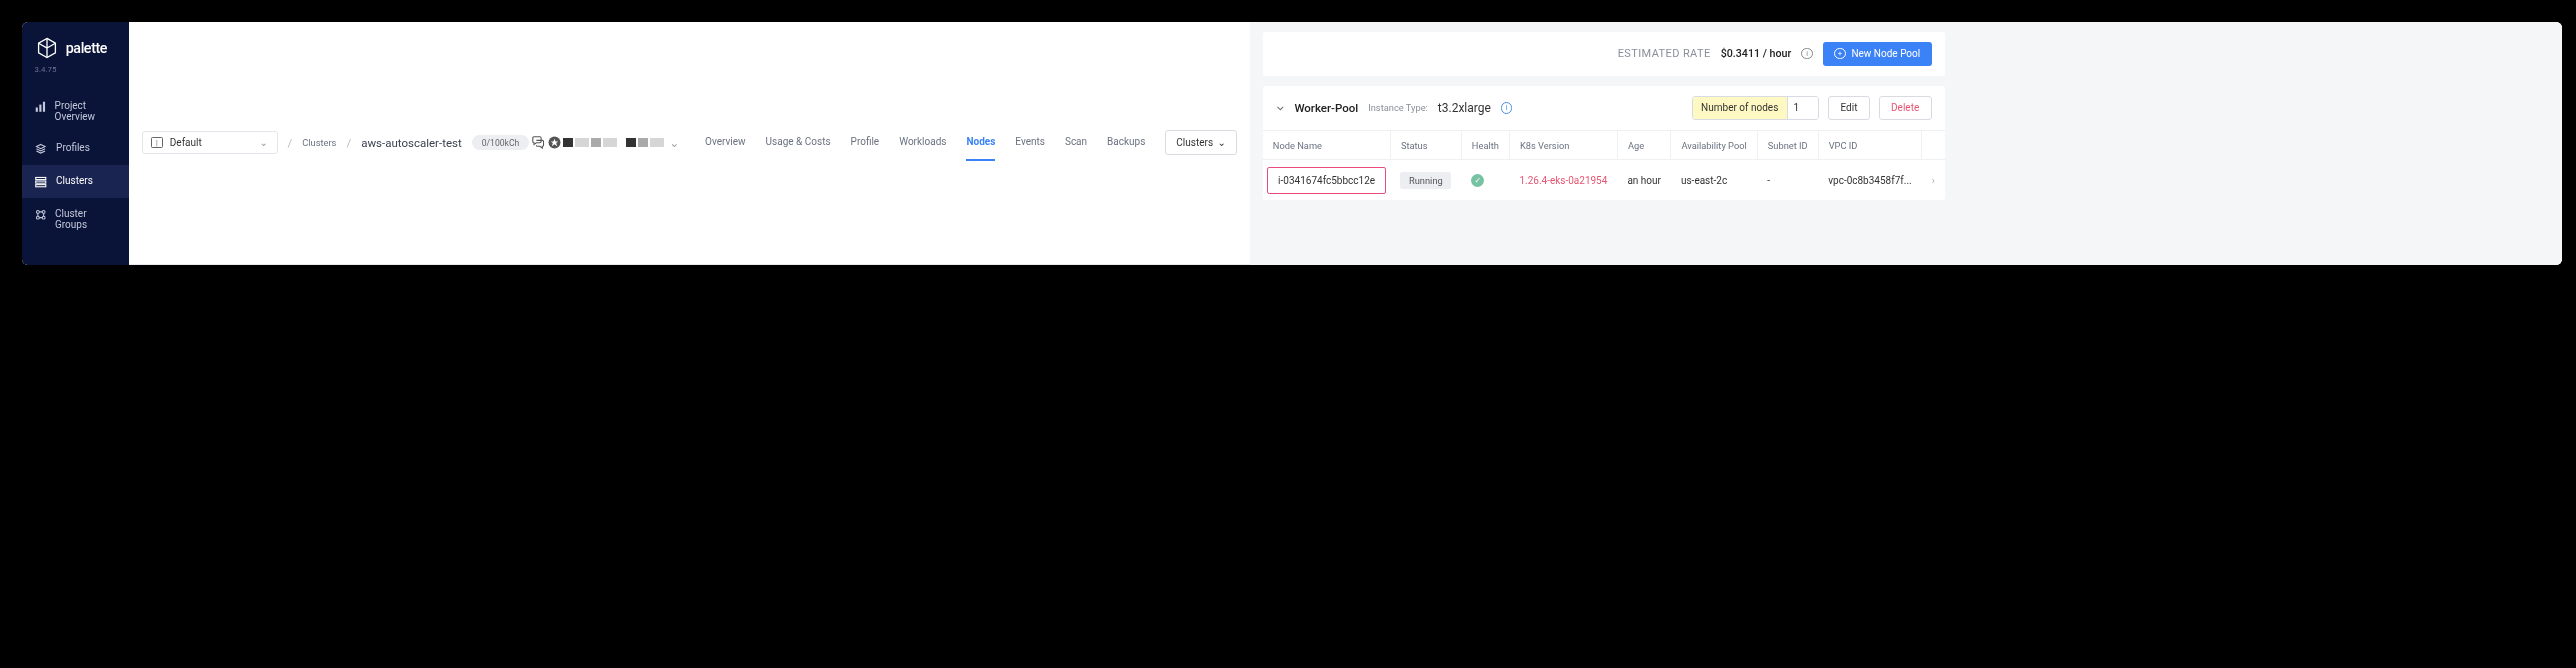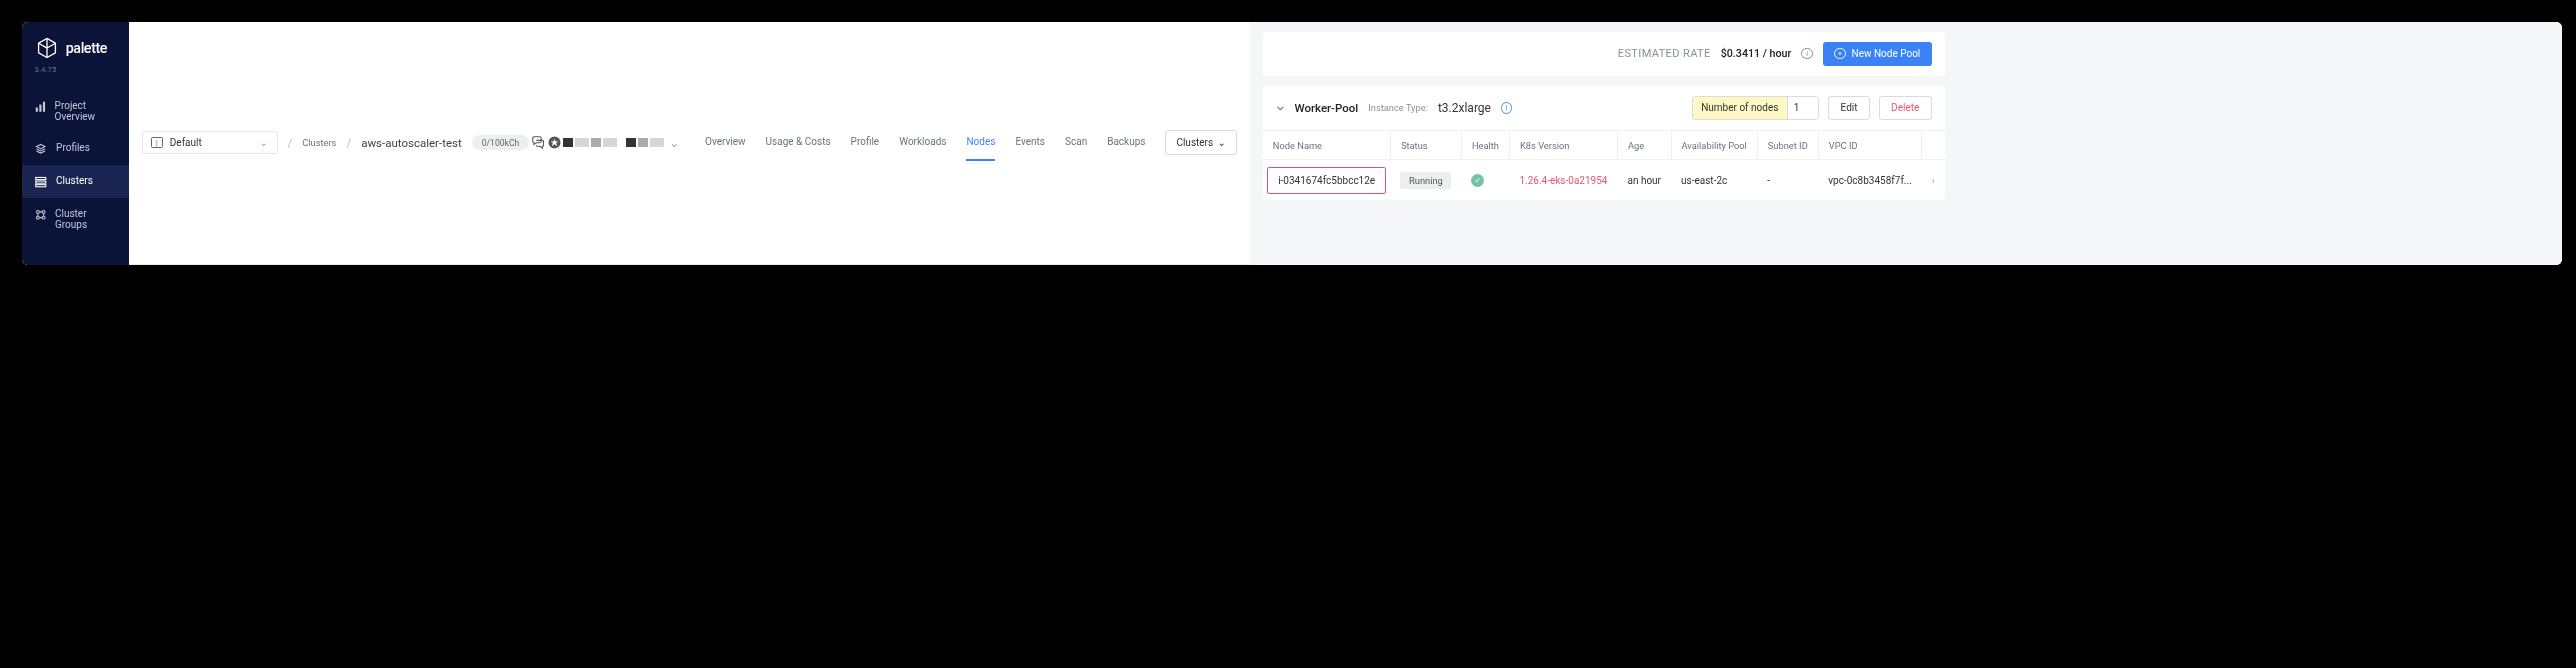--- a/index.html
+++ b/index.html
@@ -25,21 +25,21 @@
     .topbar-right { margin-left: auto; display: flex; align-items: center; gap: 2px; }
     .usage-pill { background: #eceef2; border-radius: 715px; padding: 2.9px 10px; font-size: 8.6px; color: #666; }
     .chat-icon, .star-icon { color: #555; cursor: pointer; display: inline-flex; }
     .avatar-strip { display: flex; gap: 2.1px; align-items: center; }
     .avatar-strip .blk { width: 10px; height: 8.6px; }
     .avatar-strip .b1 { background: #333; }
     .avatar-strip .b2 { background: #aaa; }
     .avatar-strip .b3 { background: #d6d6d6; width: 14.3px; }
     .tabs-row { background: #fff; display: flex; align-items: center; padding: 0 13px; border-bottom: 0.7px solid #e7e9ed; }
     .tab { padding: 11.5px 0; margin-right: 20px; font-size: 10px; color: #6b7280; cursor: pointer; border-bottom: 2.1px solid transparent; }
-    .tab.active { color: #3b82f6; border-bottom-color: #3b82f6; font-weight: 400; }
+    .tab.active { color: #3b82f6; border-bottom-color: #3b82f6; font-weight: 700; }
     .tabs-right { margin-left: auto; }
     .settings-btn { display: flex; align-items: center; gap: 4.3px; border: 0.7px solid #d8dbe2; border-radius: 2.9px; padding: 5.7px 10px; font-size: 10px; color: #333; background: #fff; cursor: pointer; }
     .content { padding: 10px 13px 17px; }
     .rate-bar { background: #fff; border-radius: 2.9px; padding: 10px 13px; display: flex; align-items: center; justify-content: flex-end; gap: 10px; margin-bottom: 10px; }
     .rate-label { font-size: 11px; color: #8a8f99; letter-spacing: 0.4px; }
     .rate-value { font-size: 10.7px; color: #222; font-weight: 500; }
     .info-circle { width: 11.5px; height: 11.5px; border: 0.9px solid #888; border-radius: 50%; display: inline-flex; align-items: center; justify-content: center; font-size: 7.2px; color: #888; }
     .btn-primary { background: #3b82f6; color: #fff; border: none; border-radius: 2.9px; padding: 6.4px 11.5px; font-size: 10px; display: flex; align-items: center; gap: 5.7px; cursor: pointer; }
     .btn-primary .plus-circ { width: 11.5px; height: 11.5px; border: 1.1px solid #fff; border-radius: 50%; display: inline-flex; align-items: center; justify-content: center; font-size: 7.9px; line-height: 1; }
     .pool-card { background: #fff; border-radius: 2.9px; }

